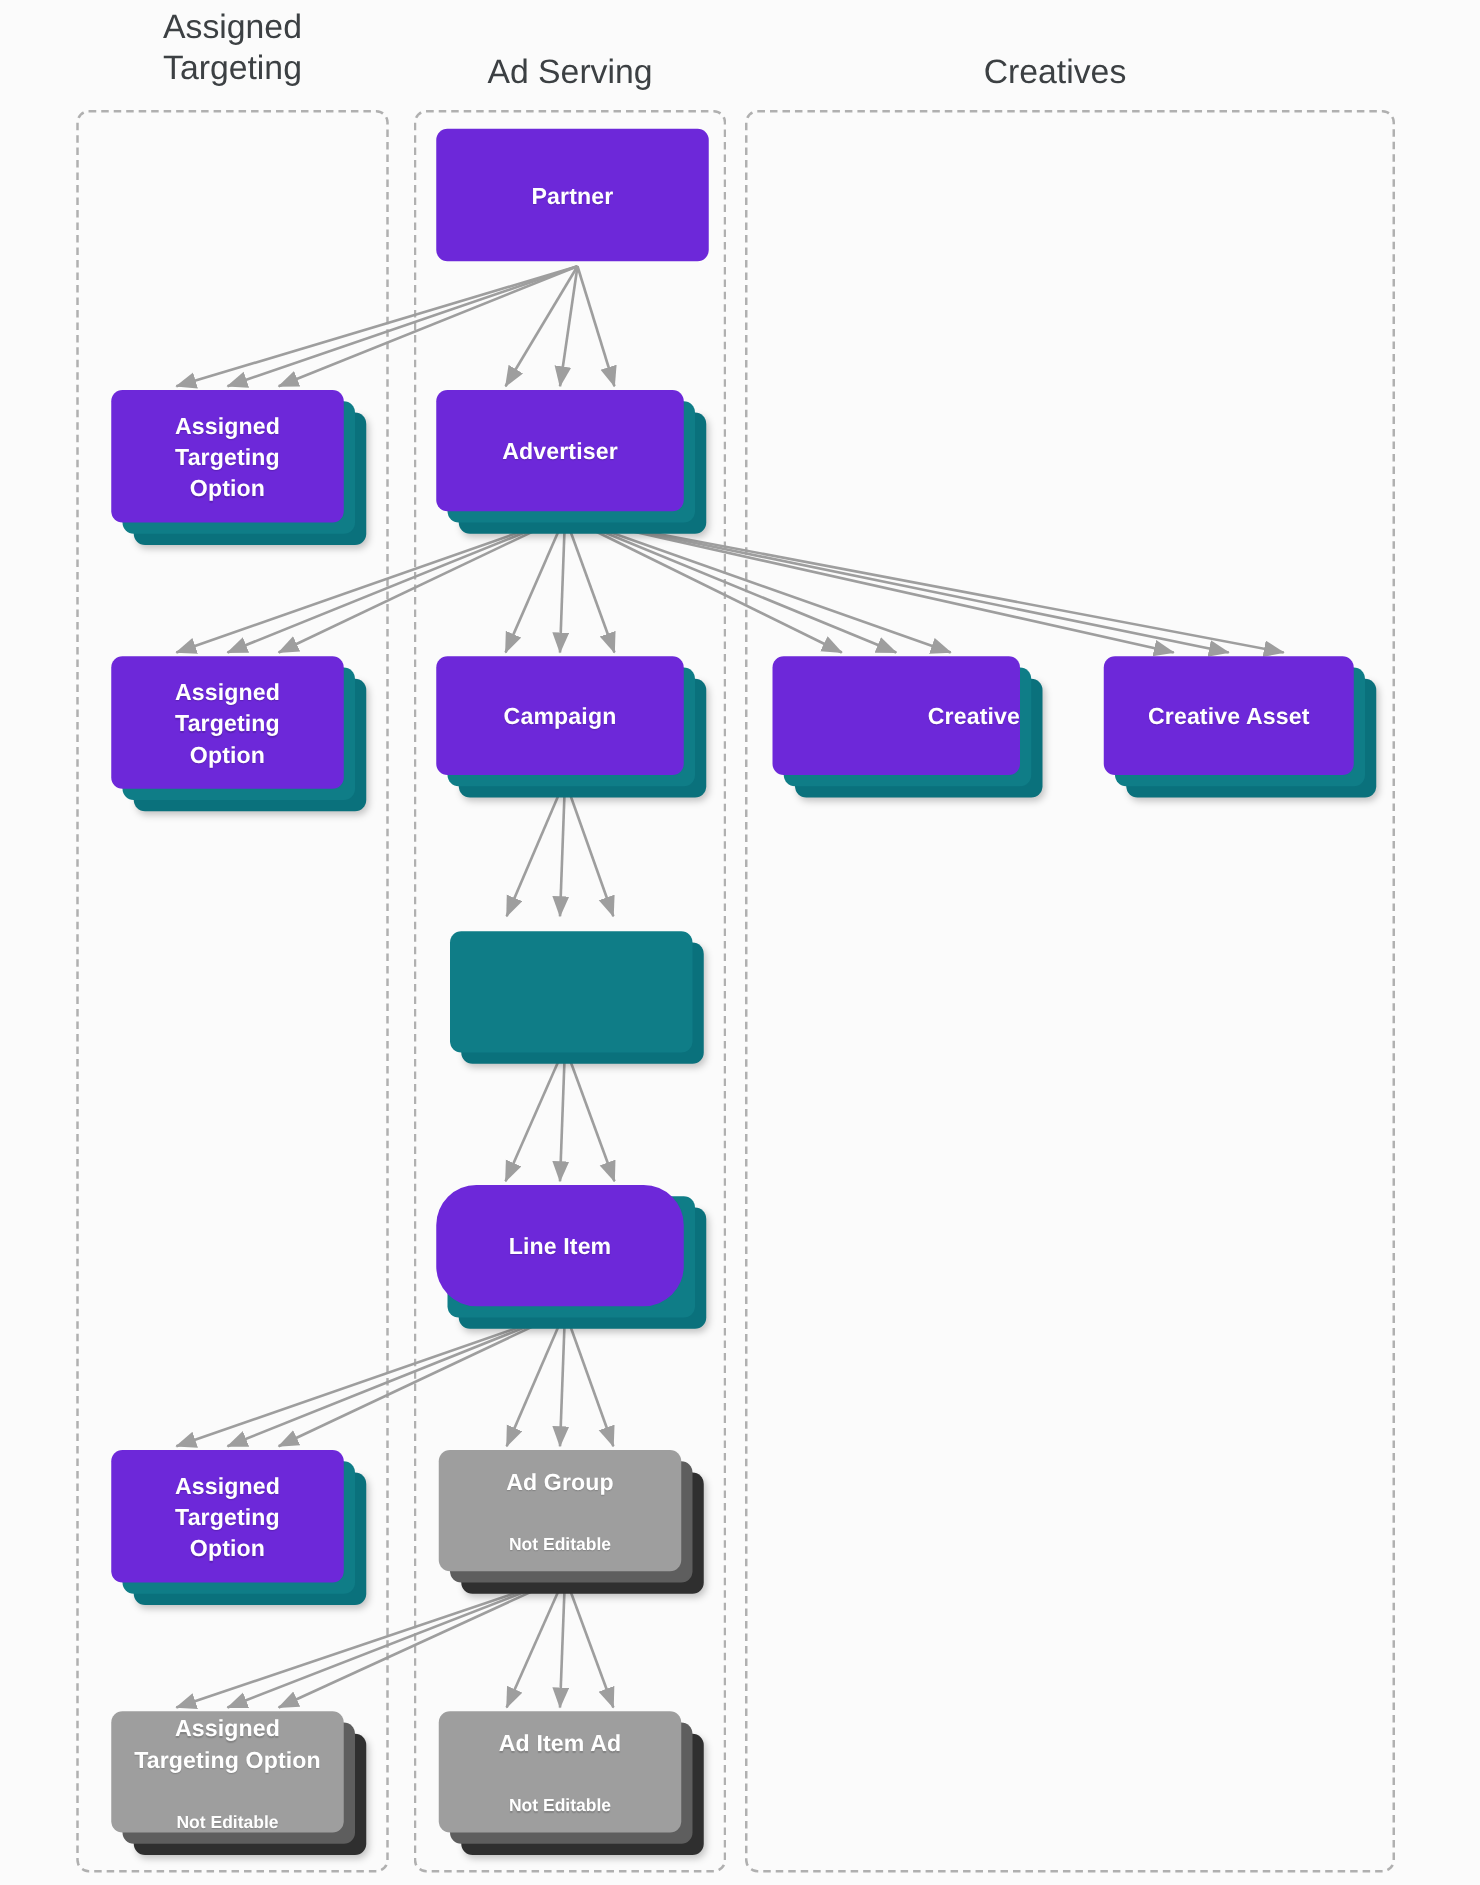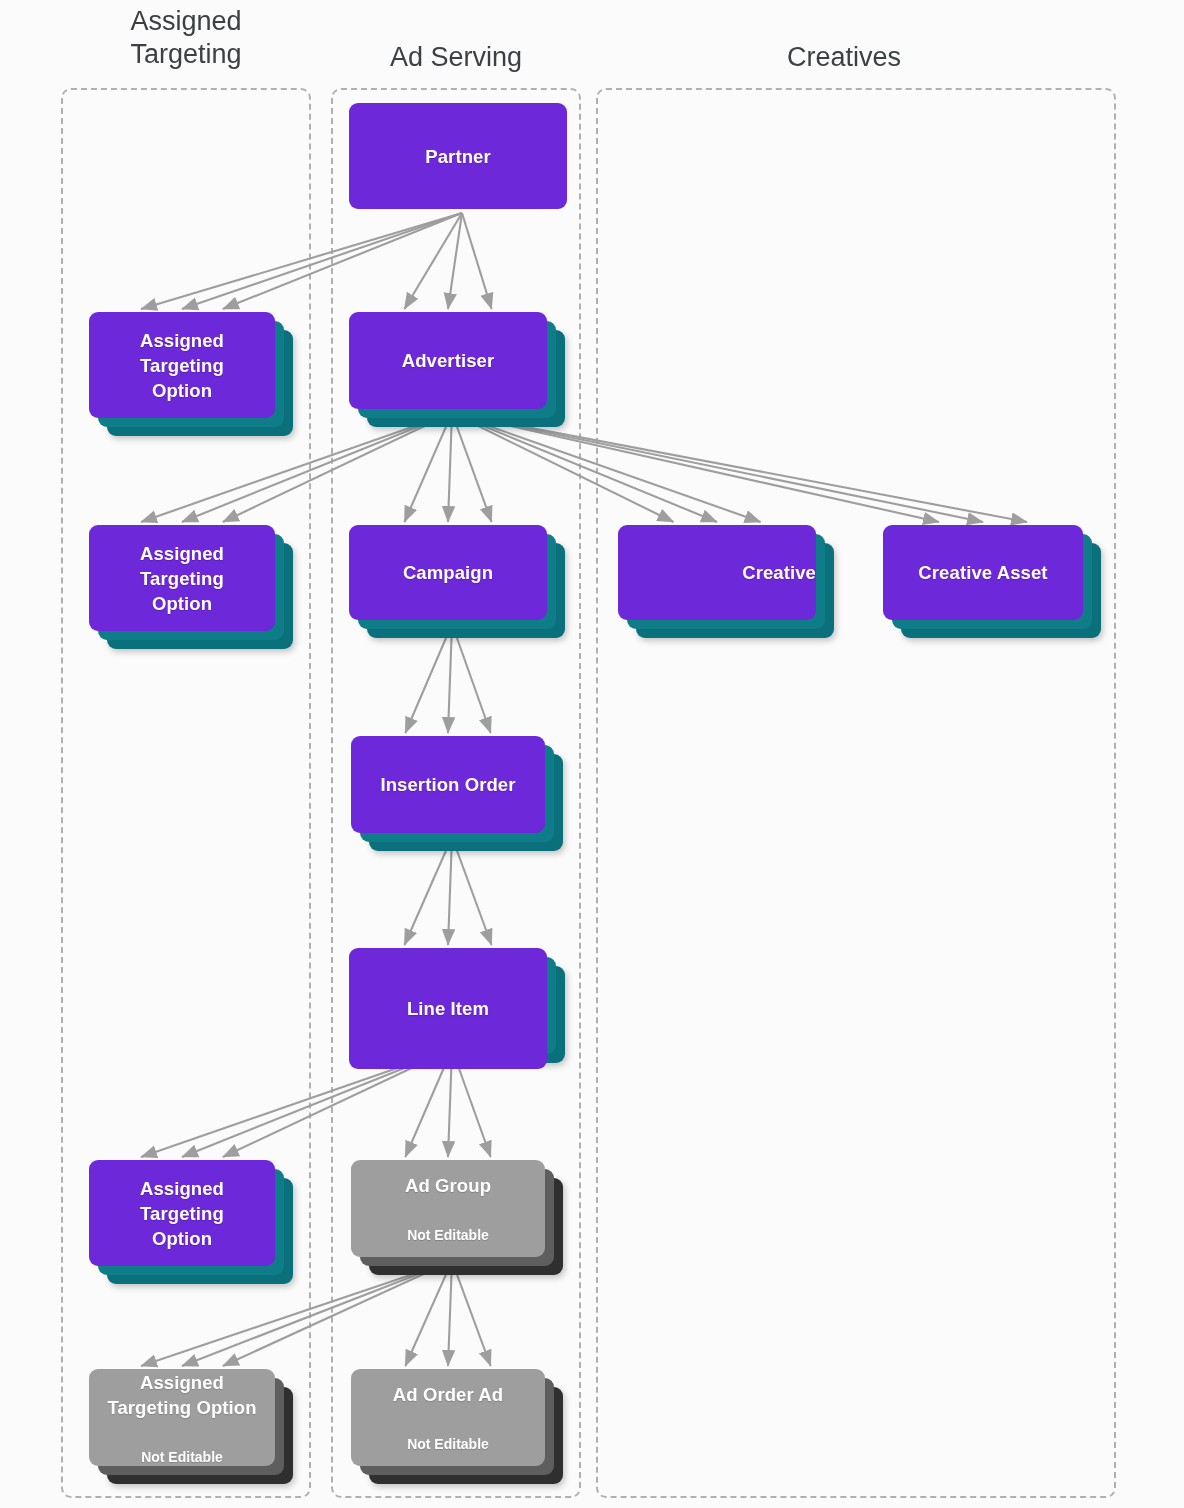--- a/index.html
+++ b/index.html
@@ -188,28 +188,25 @@
       <div class="node teal" style="left: 883px; top: 525px; width: 218px; height: 113px;">
         <div class="layer l2 l3" style="left: 18px; top: 18px; width: 200px; height: 95px;"></div>
         <div class="layer l1" style="left: 9px; top: 9px; width: 200px; height: 95px;"></div>
         <div class="face" style="left: 0px; top: 0px; width: 200px; height: 95px;">
           <div class="title">Creative Asset</div>
         </div>
       </div>
       <div class="node teal" style="left: 351px; top: 736px; width: 212px; height: 115px;">
         <div class="layer l2 l3" style="left: 18px; top: 18px; width: 194px; height: 97px;"></div>
         <div class="layer l1" style="left: 9px; top: 9px; width: 194px; height: 97px;"></div>
-        <div class="face" style="left: 0px; top: 0px; width: 194px; height: 97px;">
-          <div class="title">Insertion Order</div>
-        </div>
       </div>
       <div class="node teal" style="left: 349px; top: 948px; width: 216px; height: 115px;">
         <div class="layer l2 l3" style="left: 18px; top: 18px; width: 198px; height: 97px;"></div>
         <div class="layer l1" style="left: 9px; top: 9px; width: 198px; height: 97px;"></div>
-        <div class="face" style="left: 0px; top: 0px; width: 198px; height: 121px;">
+        <div class="face" style="left: 0px; top: 0px; width: 198px; height: 97px; border-radius: 32px;">
           <div class="title">Line Item</div>
         </div>
       </div>
       <div class="node teal" style="left: 89px; top: 1160px; width: 204px; height: 124px;">
         <div class="layer l2 l3" style="left: 18px; top: 18px; width: 186px; height: 106px;"></div>
         <div class="layer l1" style="left: 9px; top: 9px; width: 186px; height: 106px;"></div>
         <div class="face" style="left: 0px; top: 0px; width: 186px; height: 106px;">
           <div class="title">Assigned
 Targeting
 Option</div>
@@ -229,19 +226,19 @@
         <div class="face" style="left: 0px; top: 0px; width: 186px; height: 97px;">
           <div class="title">Assigned
 Targeting Option</div>
           <div class="sub">Not Editable</div>
         </div>
       </div>
       <div class="node grey" style="left: 351px; top: 1369px; width: 212px; height: 115px;">
         <div class="layer l2 l3" style="left: 18px; top: 18px; width: 194px; height: 97px;"></div>
         <div class="layer l1" style="left: 9px; top: 9px; width: 194px; height: 97px;"></div>
         <div class="face" style="left: 0px; top: 0px; width: 194px; height: 97px;">
-          <div class="title">Ad Order Ad</div>
+          <div class="title">Ad Item Ad</div>
           <div class="sub">Not Editable</div>
         </div>
       </div>
     </div>
 
 </div>
 
 </body></html>

